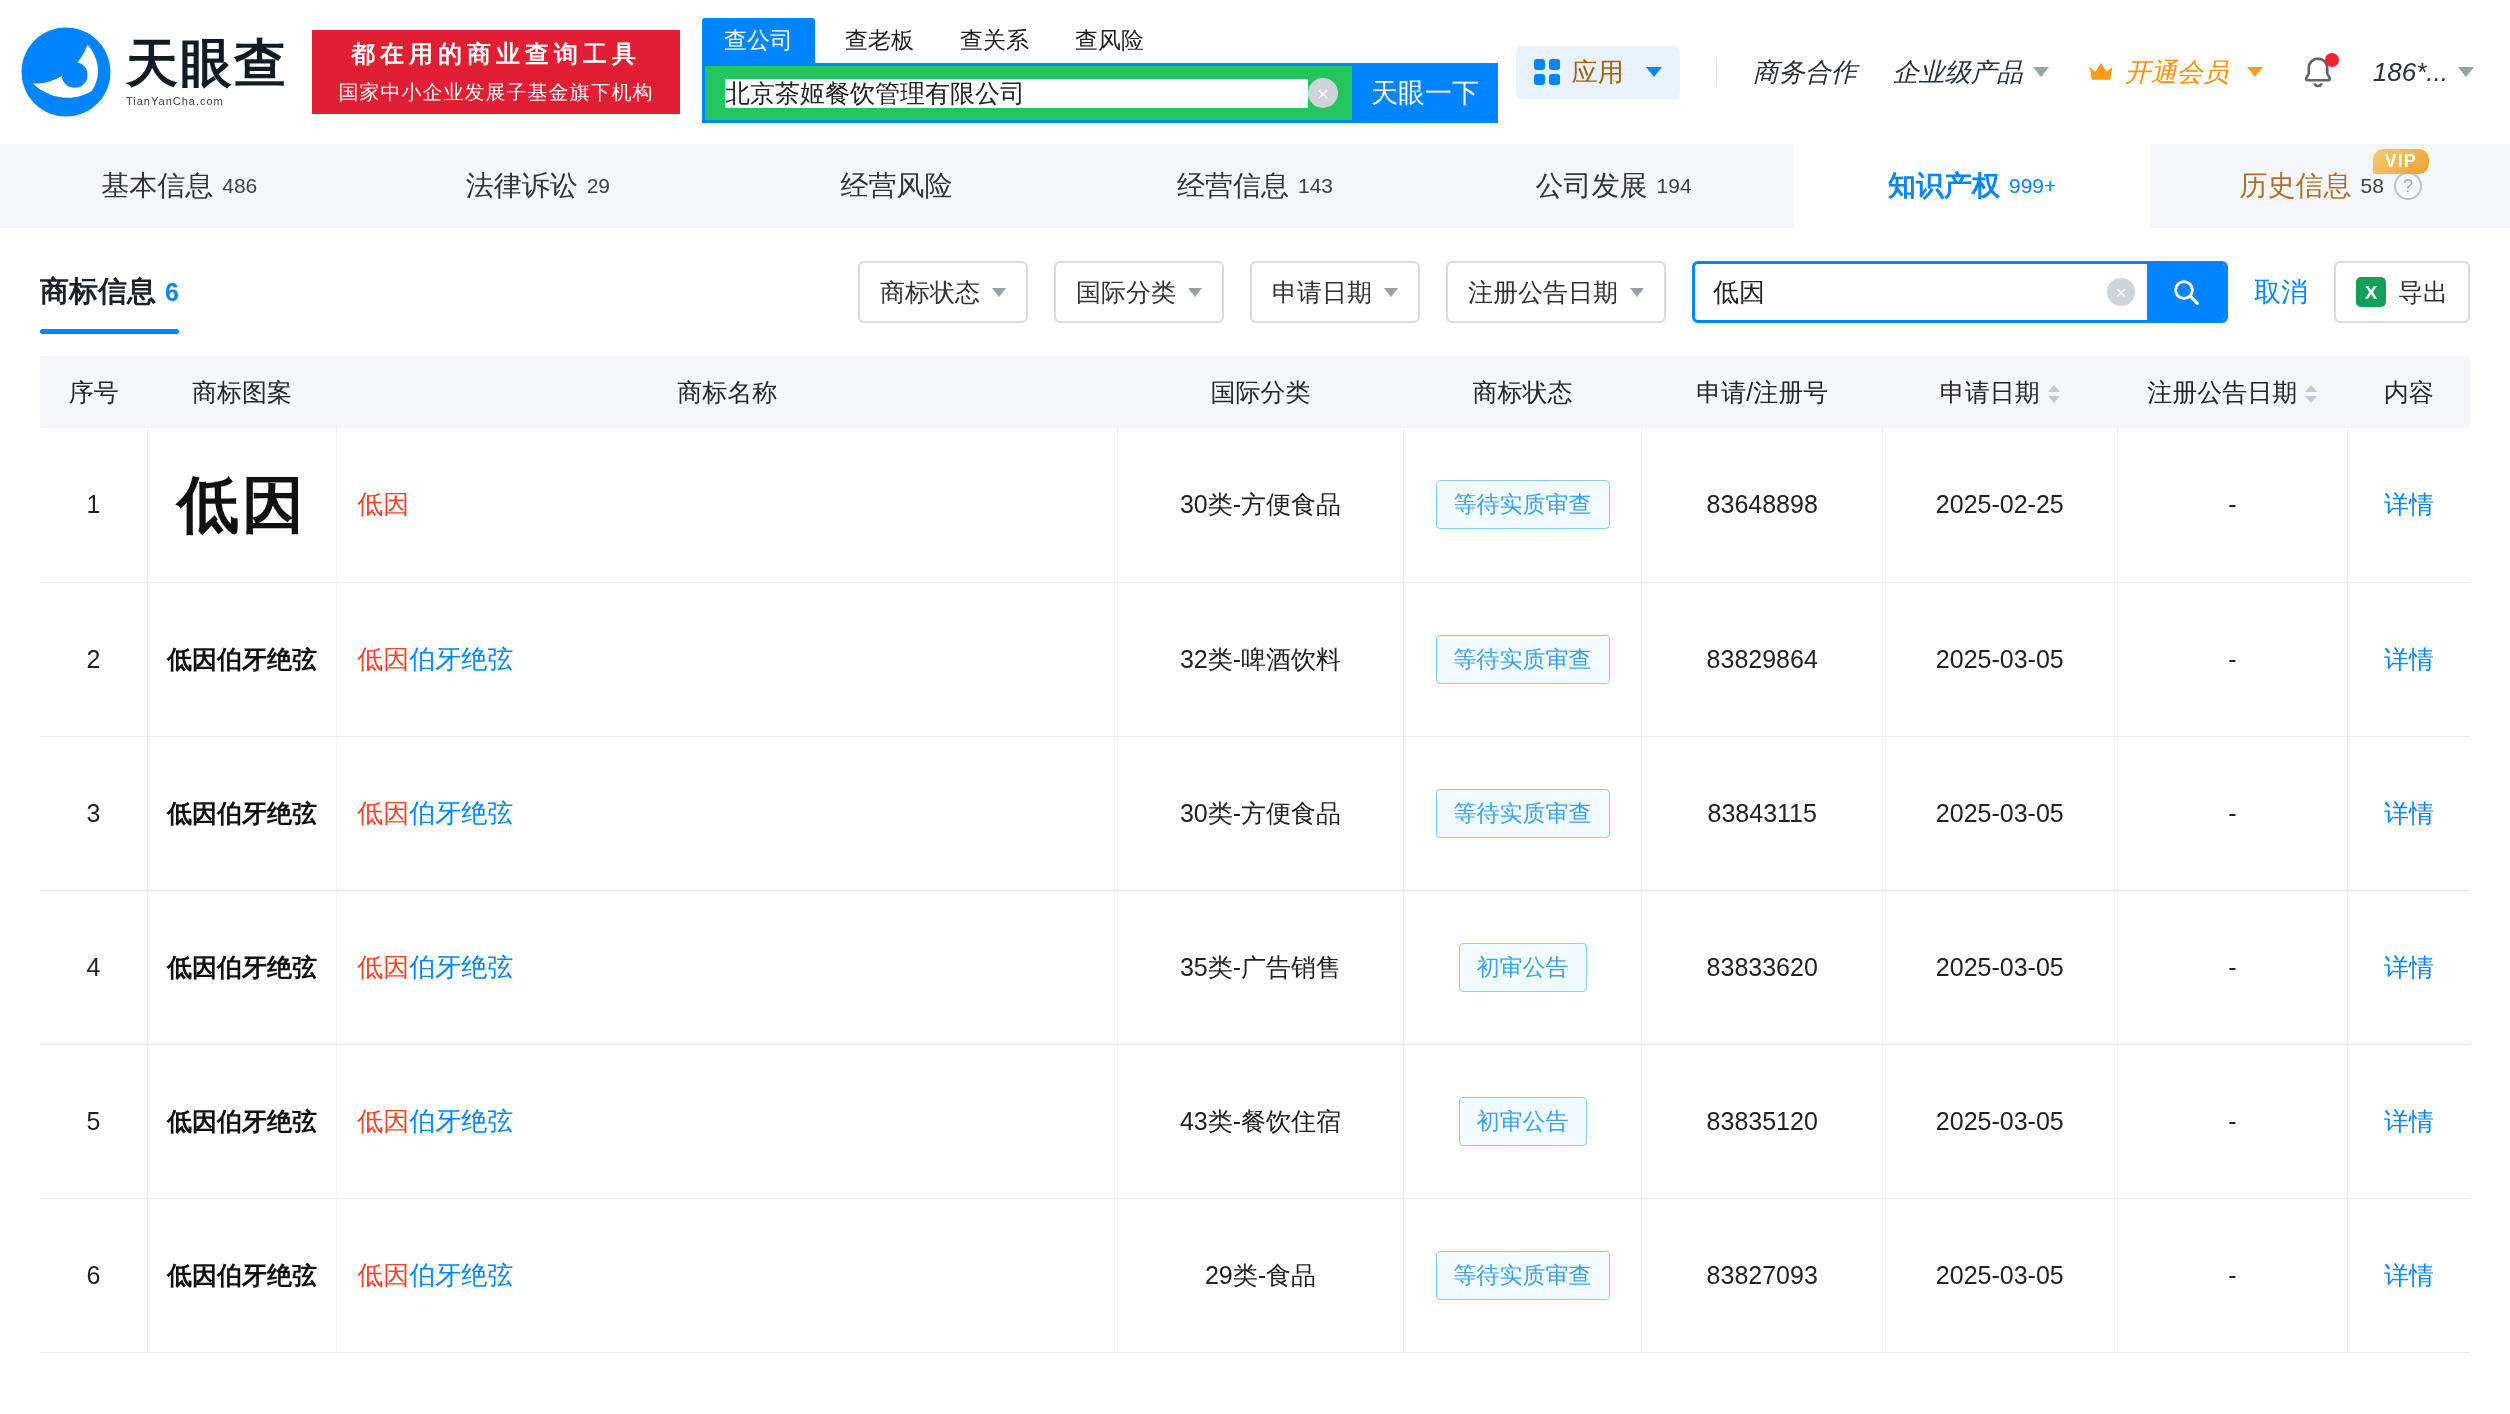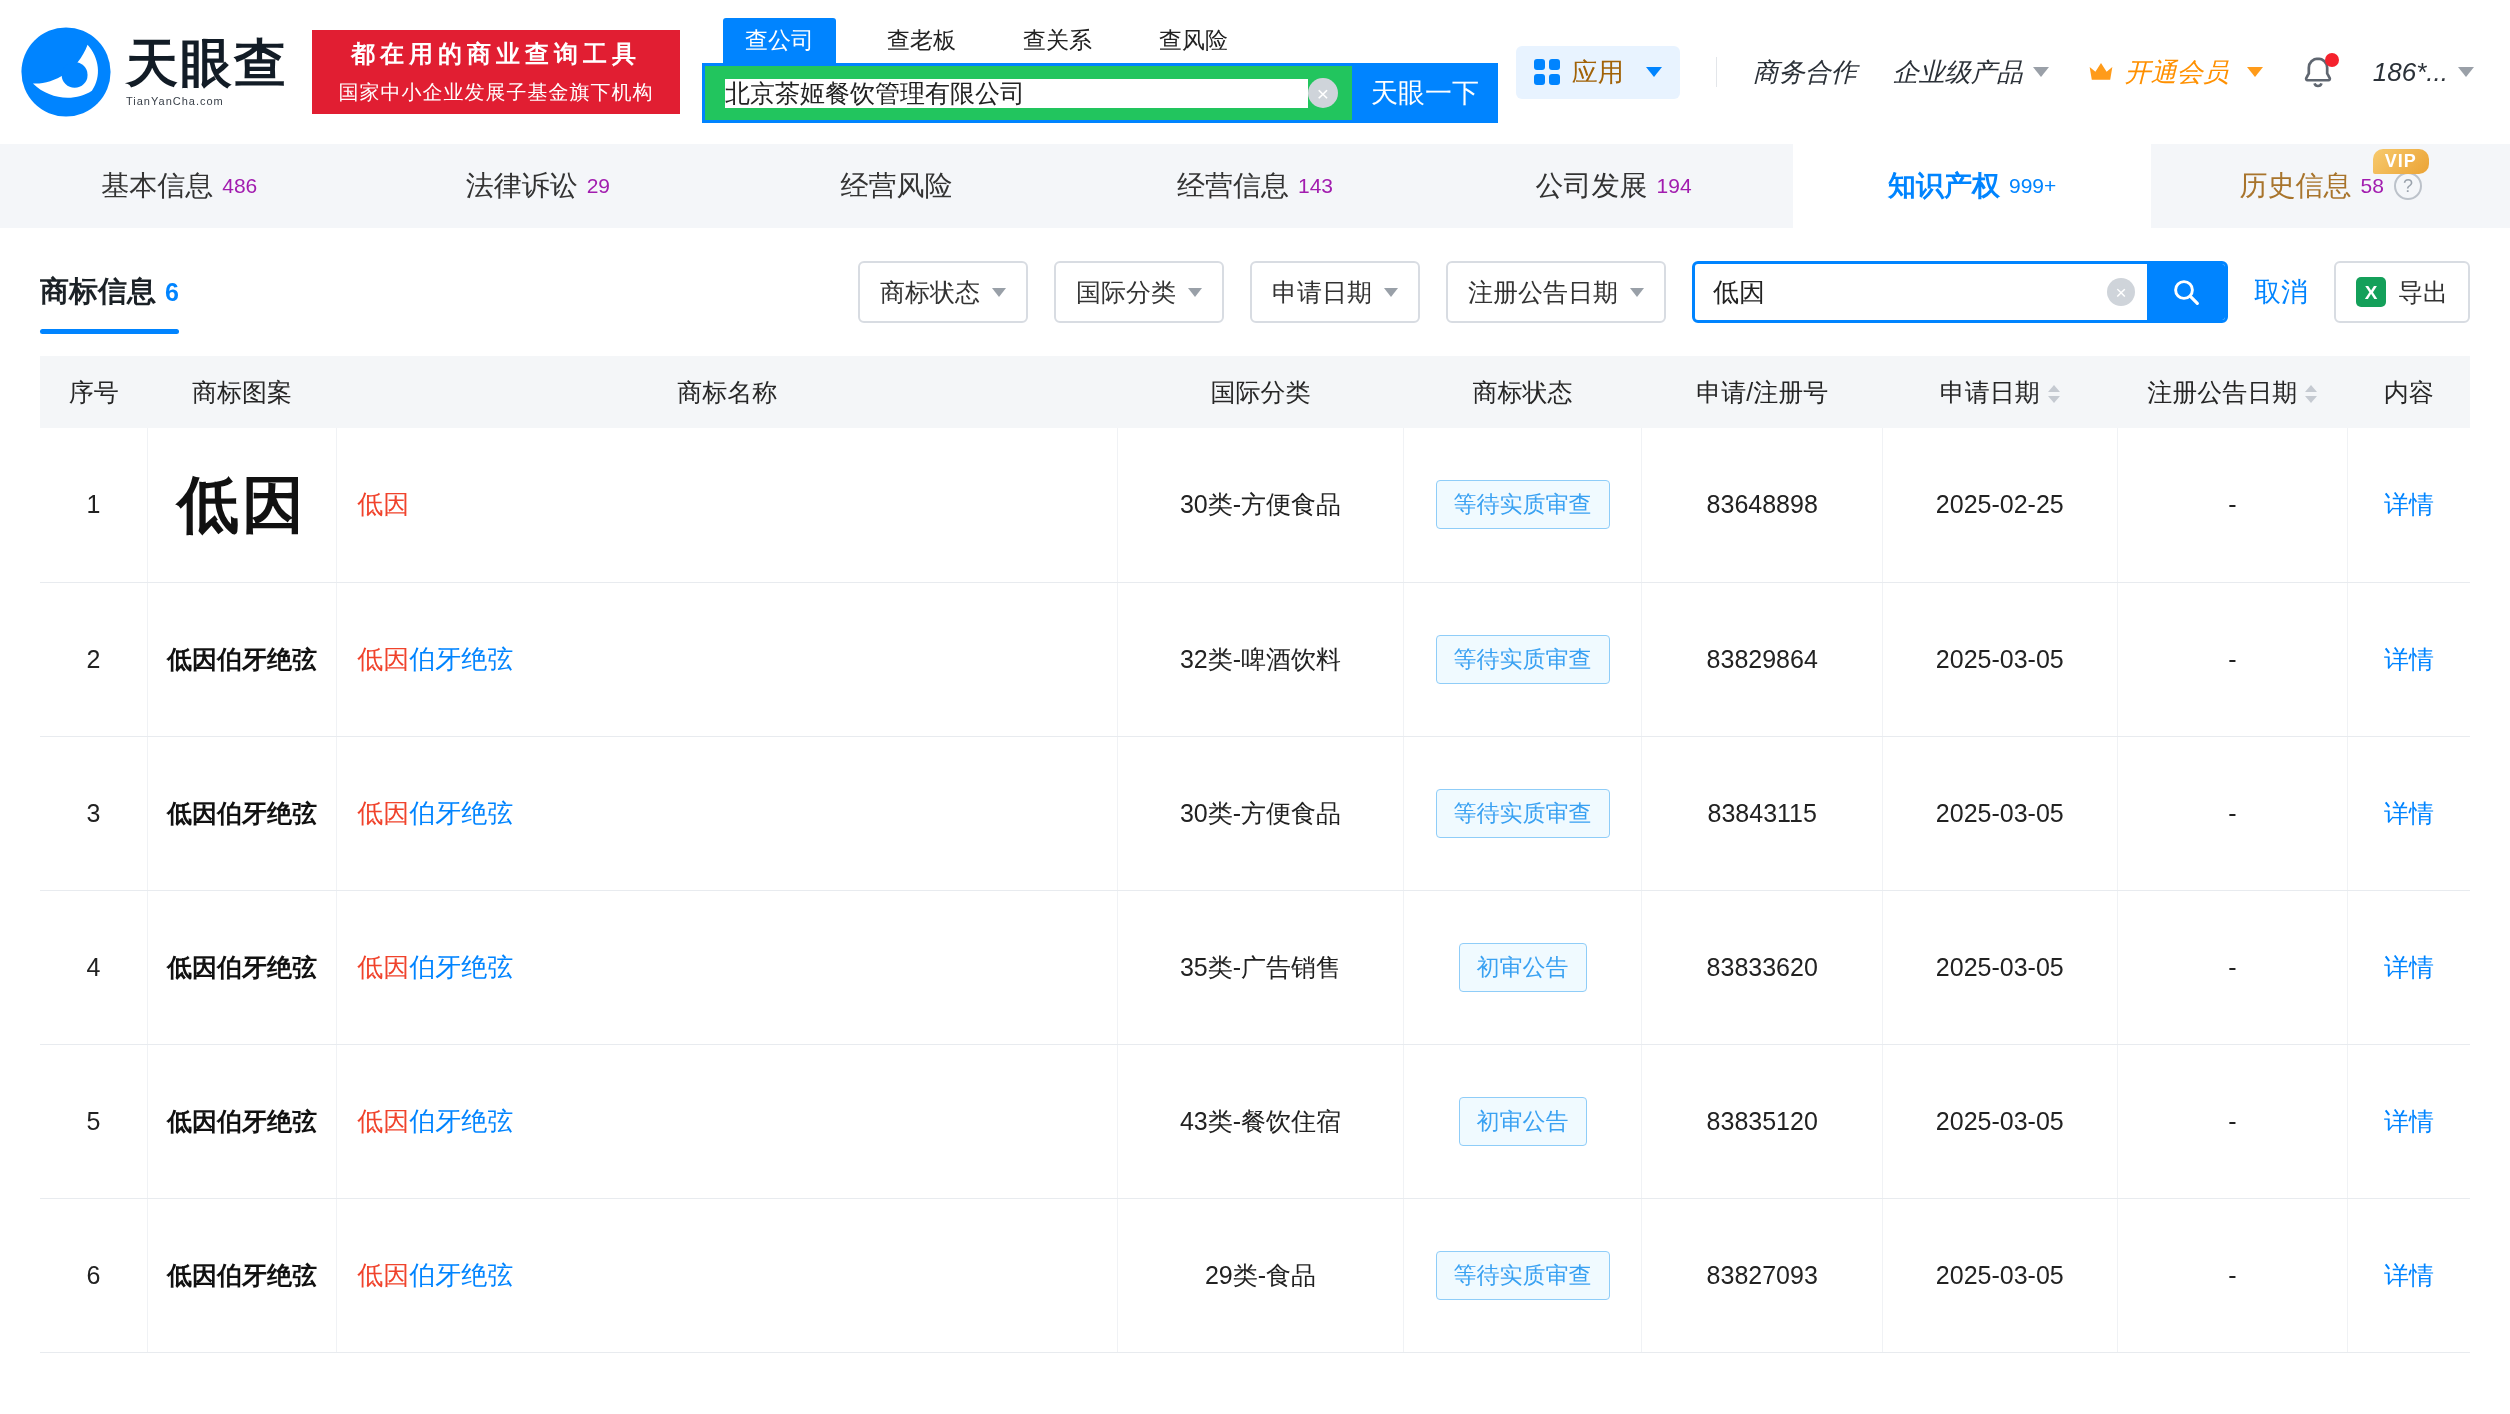--- a/index.html
+++ b/index.html
@@ -12,21 +12,21 @@
   .brand-col { display:flex; flex-direction:column; line-height:1; }
   .brand-name { font-size:52px; font-weight:700; color:#121c26; letter-spacing:2px; }
   .brand-domain { font-size:11px; color:#3a414a; margin-top:7px; letter-spacing:1px; }
   .banner { margin-left:24px; width:368px; height:84px; background:#e11e32; color:#fff;
     display:flex; flex-direction:column; justify-content:center; align-items:center; }
   .banner .l1 { font-size:24px; font-weight:700; letter-spacing:5px; white-space:nowrap; }
   .banner .l2 { font-size:20px; letter-spacing:1px; margin-top:9px; white-space:nowrap; }
 
   .search-area { margin-left:22px; width:796px; display:flex; flex-direction:column; }
   .search-tabs { display:flex; align-items:flex-end; height:42px; }
-  .stab { font-size:23px; color:#222; margin-right:46px; padding:7px 0; cursor:pointer; white-space:nowrap;margin-left:21px; }
+  .stab { font-size:23px; color:#222; margin-right:46px; padding:7px 0; cursor:pointer; white-space:nowrap; }
   .stab.active { background:#0084ff; color:#fff; padding:7px 22px; margin-right:30px; border-radius:3px 3px 0 0; }
   .search-row { display:flex; height:60px; }
   .search-input-wrap { flex:1; border:3px solid #0084ff; border-right:none; background:#22c55e;
     display:flex; align-items:center; padding:0 14px 0 20px; }
   .main-search { border:none; outline:none; flex:1; font-size:25px; color:#222; font-family:inherit; min-width:0; }
   .clear-icon { width:30px; height:30px; border-radius:50%; background:#cfd4da; color:#fff;
     display:inline-flex; align-items:center; justify-content:center; font-size:21px; line-height:1;
     cursor:pointer; flex:none; }
   .btn-search-main { width:146px; background:#0084ff; color:#fff; font-size:27px; border:none;
     cursor:pointer; font-family:inherit; }
@@ -43,21 +43,21 @@
   .vdiv { width:1px; height:30px; background:#e3e6ea; }
   .nav-item { display:flex; align-items:center; cursor:pointer; white-space:nowrap;font-style:italic; }
   .vip-link { color:#ff9000; gap:8px; }
   .bell-wrap { position:relative; cursor:pointer; display:flex; }
   .bell-dot { position:absolute; top:0; right:-2px; width:14px; height:14px; border-radius:50%; background:#f5222d; }
 
   
   .nav-tabs { height:84px; background:#f4f6f9; display:flex; }
   .ntab { flex:1; display:flex; align-items:center; justify-content:center; font-size:28px;
     color:#333; position:relative; cursor:pointer; }
-  .ntab .cnt { font-size:21px; color:#a21caf; margin-left:9px; }
+  .ntab .cnt { font-size:21px; color:#404040; margin-left:9px; }
   .ntab.active { background:#fff; color:#0084ff; font-weight:700; }
   .ntab.active .cnt { color:#0084ff; font-weight:400; }
   .ntab.hist { color:#a8742c; }
   .vip-badge { position:absolute; top:5px; left:calc(50% + 42px); background:linear-gradient(135deg,#f7ca6e,#eba335);
     color:#fff; font-size:18px; font-weight:700; padding:2px 12px; border-radius:10px 10px 10px 2px; letter-spacing:1px; }
   .help { width:28px; height:28px; border:2px solid #bcc2ca; border-radius:50%; color:#9aa2ac;
     font-size:18px; display:inline-flex; align-items:center; justify-content:center; margin-left:10px; line-height:1; }
 
   
   .section-bar { height:128px; display:flex; align-items:center; padding:0 40px; }

